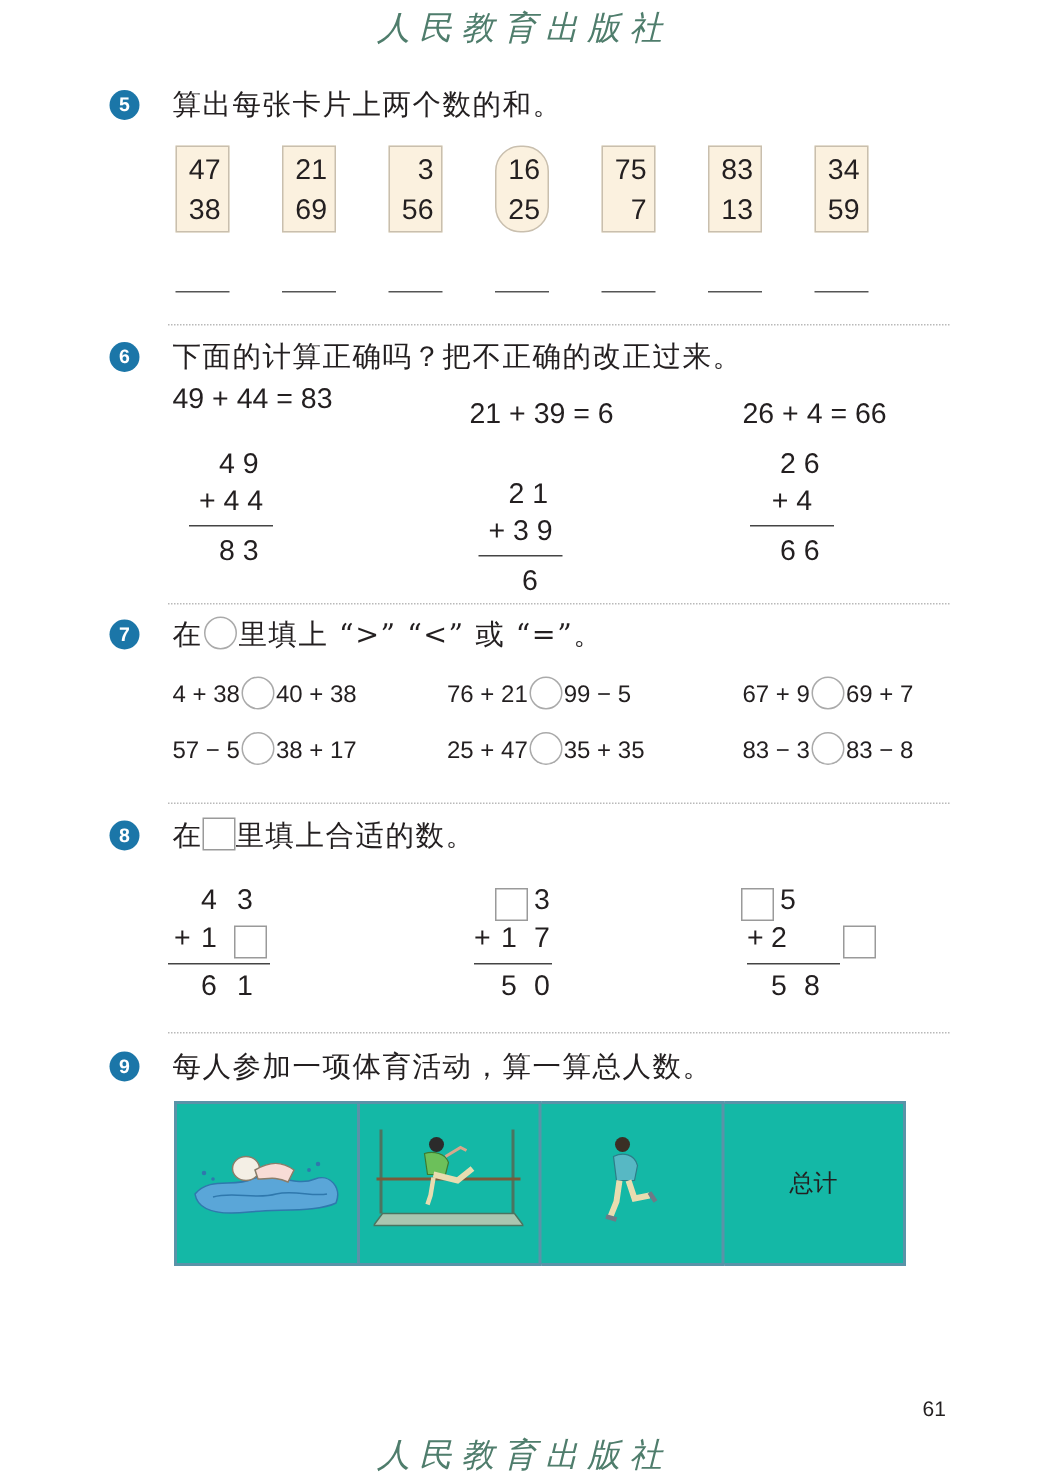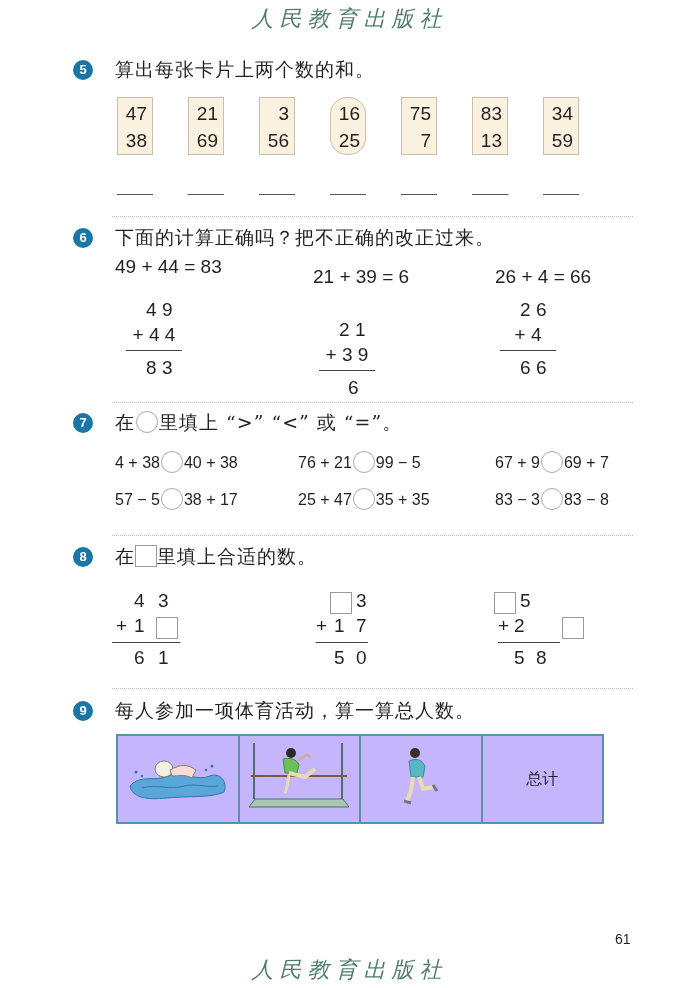--- a/index.html
+++ b/index.html
@@ -43,21 +43,21 @@
     .sq {
       display: inline-block; width: 22px; height: 22px; border: 1px solid #9a9a9a;
       vertical-align: middle; position: relative; top: -2px;
     }
     .cmp { position: absolute; font-size: 16px; white-space: nowrap; }
     table.sports {
       position: absolute; left: 116px; top: 734px; width: 488px;
       border-collapse: collapse; table-layout: fixed;
     }
     table.sports td { border: 2px solid #5a93a8; text-align: center; }
-    table.sports tr.pics td { height: 88px; background: #c4b5fd; }
+    table.sports tr.pics td { height: 108px; background: #14b8a6; }
     table.sports tr.counts td { height: 37px; font-size: 17px; background: #fff; }
     .total-label { font-family: "DejaVu Serif", serif; font-size: 16px; }
     .blank-ans { display: inline-block; width: 42px; border-bottom: 1px solid #666; margin-right: 14px; vertical-align: baseline; }
     .page-num { position: absolute; left: 615px; top: 931px; font-size: 14px; color: #231f20; }
   </style>
 </head>
 <body>
 
 <div class="publisher" style="top:4px;">人民教育出版社</div>
 

